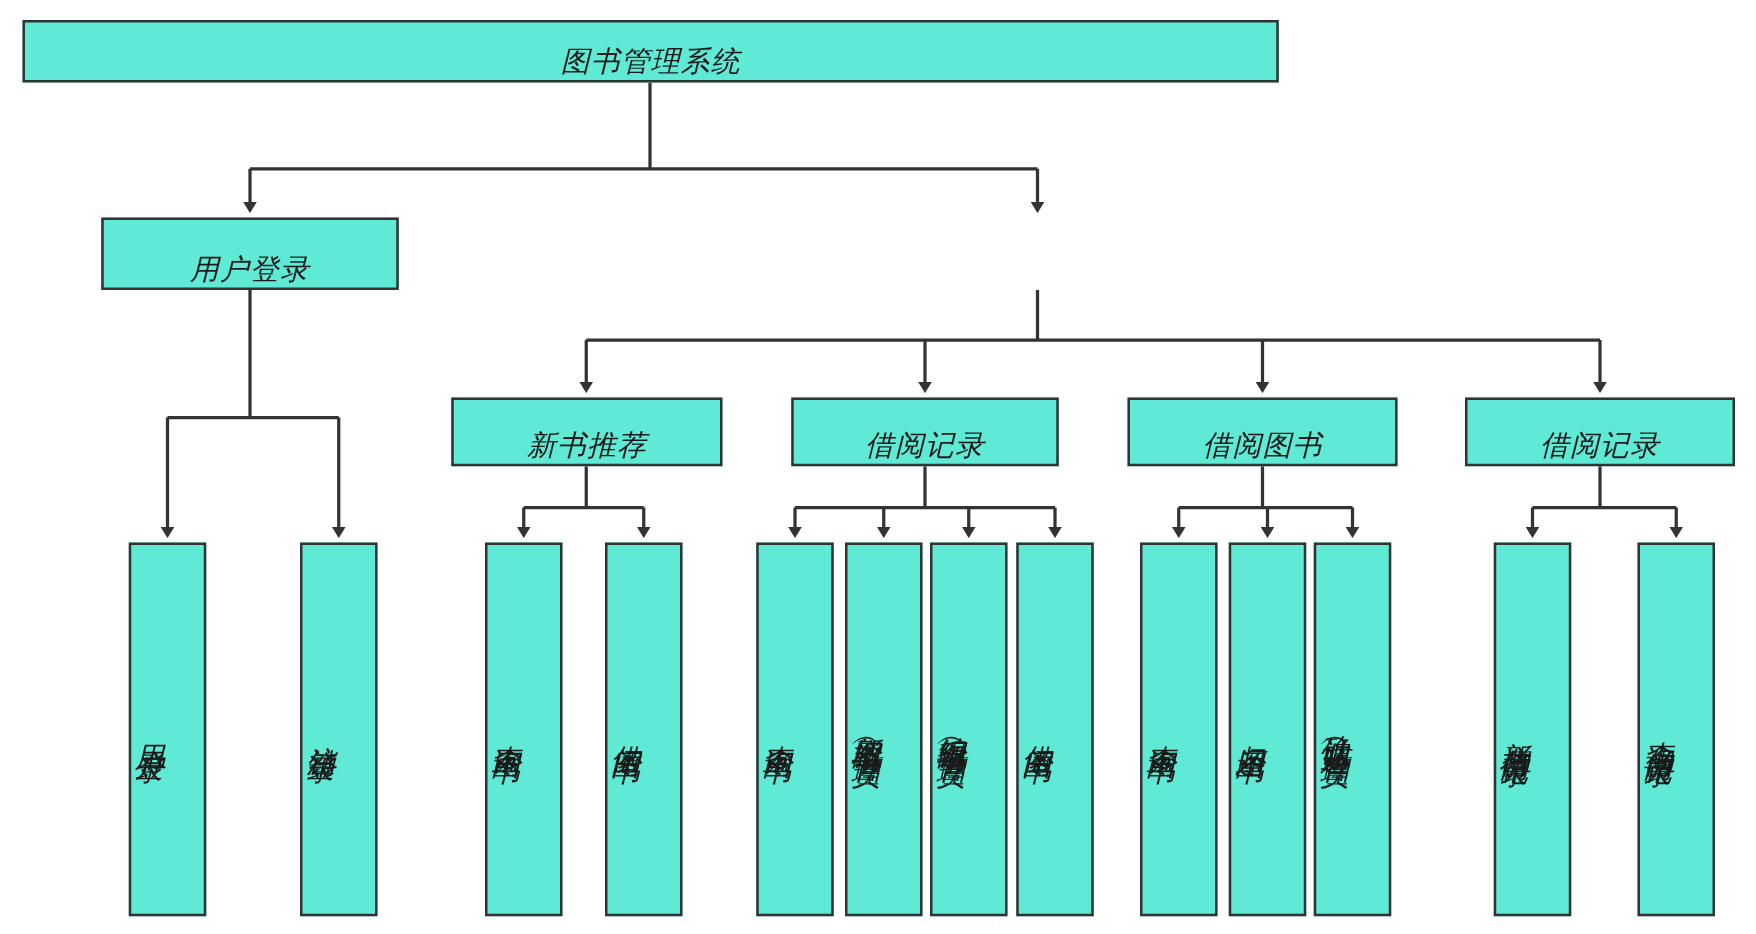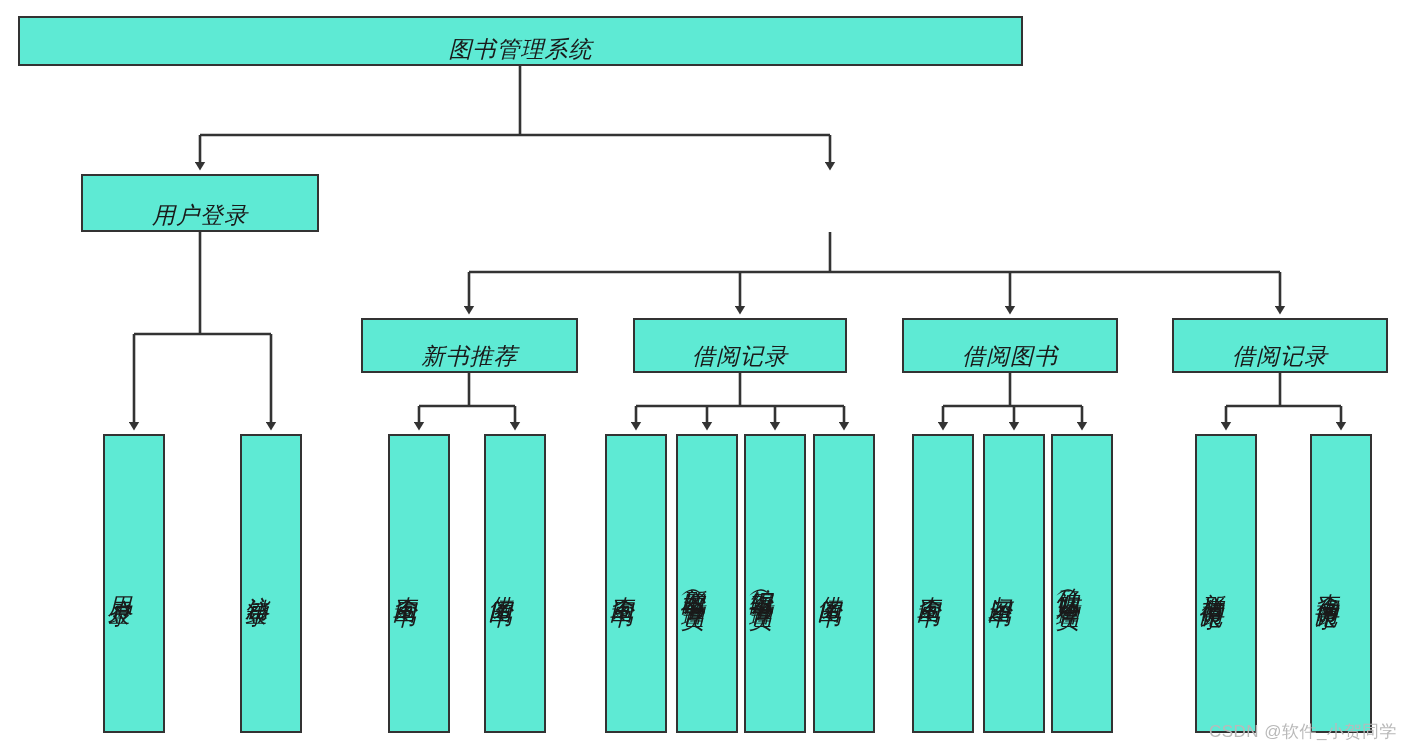--- a/index.html
+++ b/index.html
@@ -144,14 +144,13 @@
   <div class="node vert" id="leaf-4" style="left: 605px; top: 434px; width: 62px; height: 299px;">查询图书</div>
   <div class="node vert" id="leaf-5" style="left: 676px; top: 434px; width: 62px; height: 299px;">新增图书（管理员）</div>
   <div class="node vert" id="leaf-6" style="left: 744px; top: 434px; width: 62px; height: 299px;">编辑图书（管理员）</div>
   <div class="node vert" id="leaf-7" style="left: 813px; top: 434px; width: 62px; height: 299px;">借阅图书</div>
   <div class="node vert" id="leaf-8" style="left: 912px; top: 434px; width: 62px; height: 299px;">查询图书</div>
   <div class="node vert" id="leaf-9" style="left: 983px; top: 434px; width: 62px; height: 299px;">归还图书</div>
   <div class="node vert" id="leaf-10" style="left: 1051px; top: 434px; width: 62px; height: 299px;">确认归还（管理员）</div>
   <div class="node vert" id="leaf-11" style="left: 1195px; top: 434px; width: 62px; height: 299px;">新增借阅记录</div>
   <div class="node vert" id="leaf-12" style="left: 1310px; top: 434px; width: 62px; height: 299px;">查询借阅记录</div>
 
-  <div id="watermark">CSDN @软件_小贺同学</div>
 </div>
 
 </body></html>

